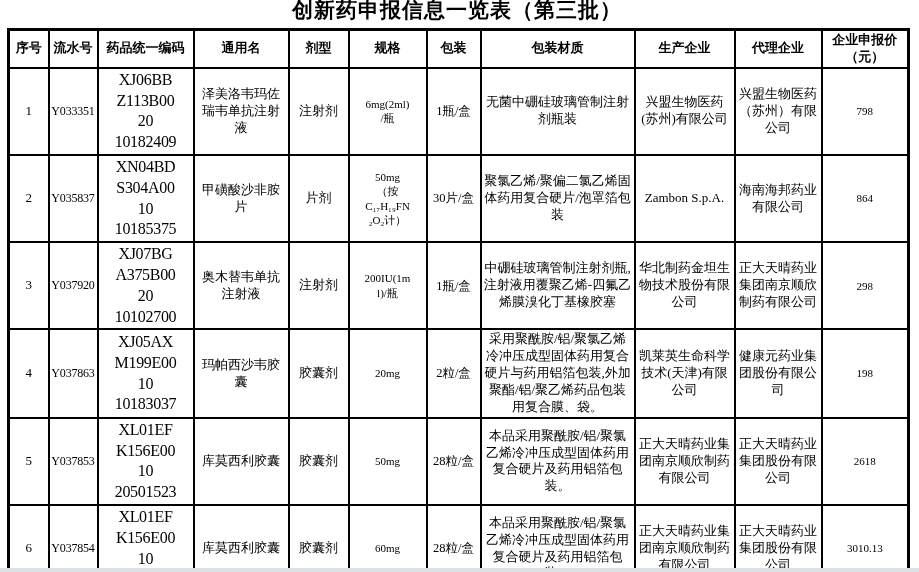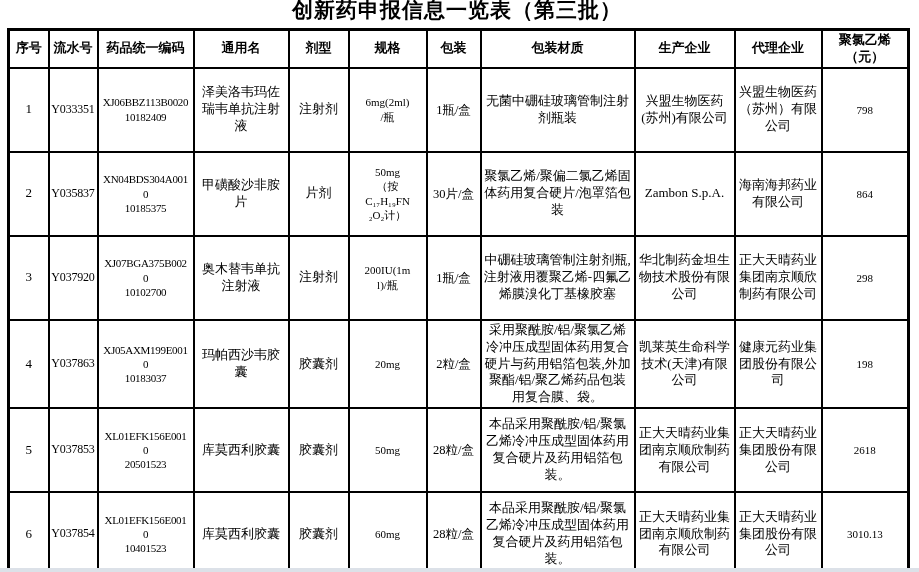--- a/index.html
+++ b/index.html
@@ -39,23 +39,23 @@
   .report thead tr { height:29px;margin-top:28px; }
   .report th {
     font-weight:bold;
     font-size:13px;
     padding:1px 1px;
   }
   .report tbody tr { height:84px; }
   
   .report td.c1 { font-size:12px; letter-spacing:-0.2px; padding:1px 0; }
   .report td.c2 {
-    font-size:11px;
+    font-size:16px;
     letter-spacing:-0.3px;
-    padding:1px 4px;
+    padding:1px 16px;
     white-space:pre-line;
     word-break:break-all;
   }
   .report td.c5 { font-size:11px; padding:1px 15px; }
   .report td.c6 { font-size:12.5px; padding:19px 1px; }
   .report td.c10 { font-size:11px; }
   .bottom-edge {
     position:absolute;
     left:0; bottom:0;
     width:919px; height:4px;
@@ -86,21 +86,21 @@
       <th>序号</th>
       <th>流水号</th>
       <th>药品统一编码</th>
       <th>通用名</th>
       <th>剂型</th>
       <th>规格</th>
       <th>包装</th>
       <th>包装材质</th>
       <th>生产企业</th>
       <th>代理企业</th>
-      <th>聚氯乙烯（元）</th>
+      <th>企业申报价（元）</th>
     </tr>
   </thead>
   <tbody>
       <tr>
         <td class="c0">1</td>
         <td class="c1">Y033351</td>
         <td class="c2">XJ06BBZ113B0020
 10182409</td>
         <td class="c3">泽美洛韦玛佐瑞韦单抗注射液</td>
         <td class="c4">注射剂</td>

